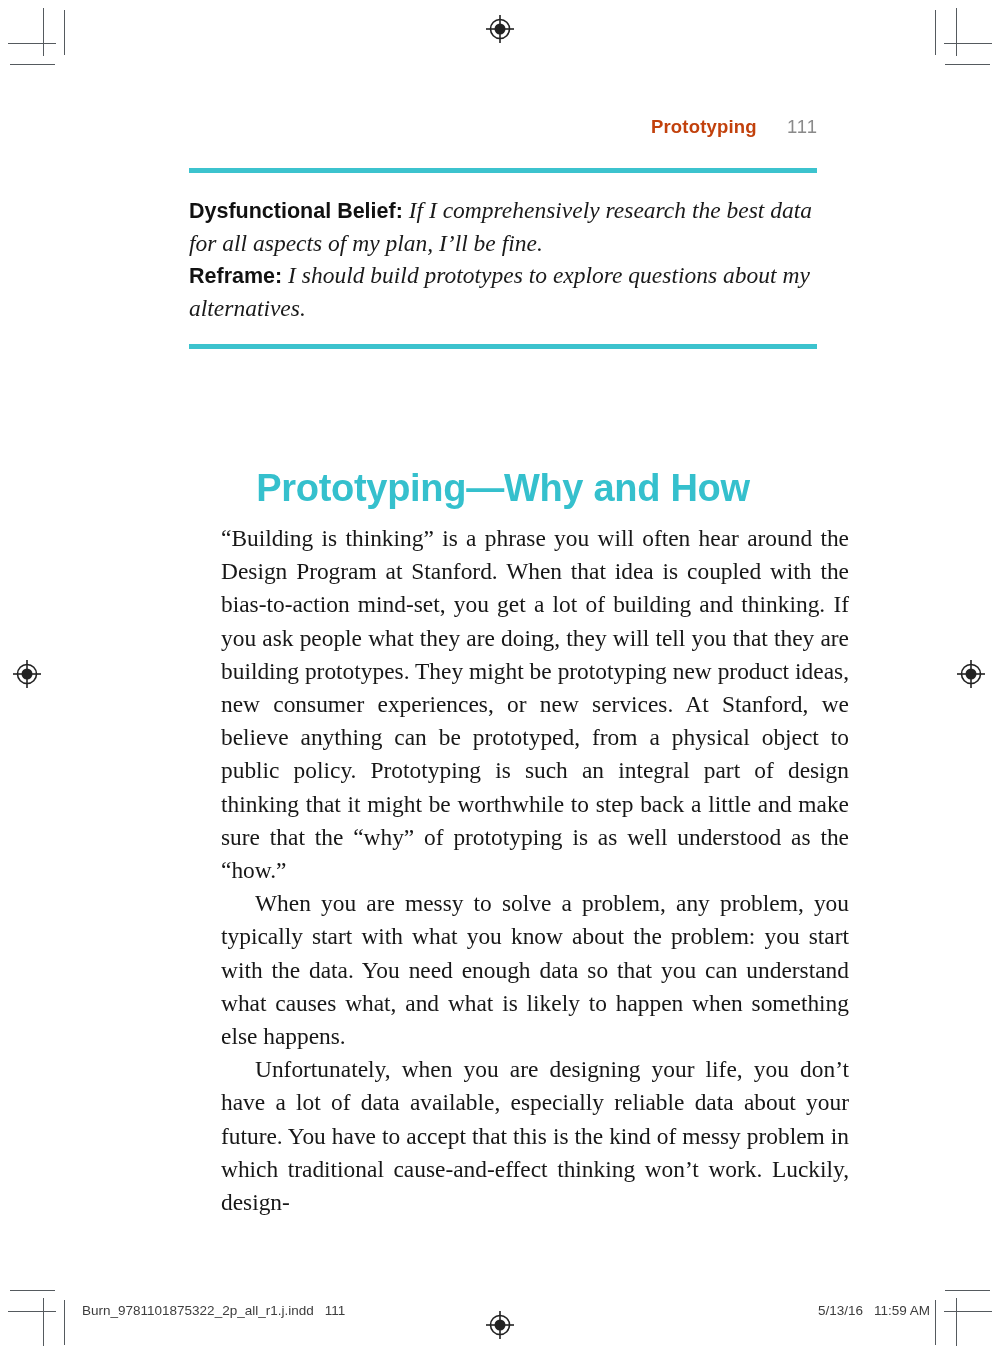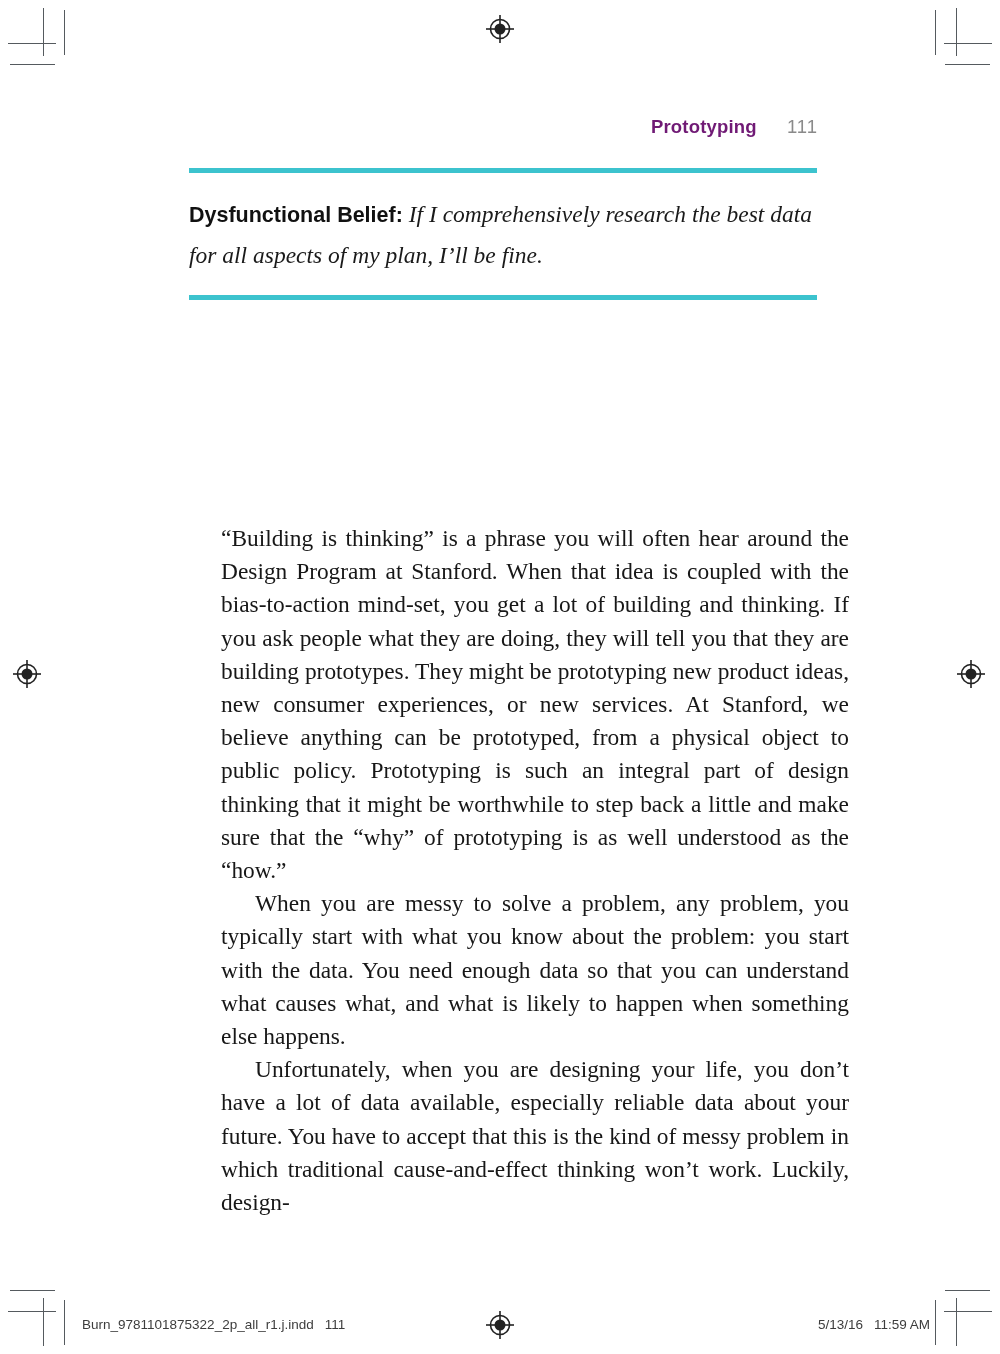--- a/index.html
+++ b/index.html
@@ -38,21 +38,21 @@
     left: 188px;
     width: 630px;
     text-align: right;
     white-space: nowrap;
   }
   .running-head .rh-title {
     font-family: "Liberation Sans", sans-serif;
     font-weight: bold;
     font-size: 18.5px;
     letter-spacing: 0.2px;
-    color: #701a75;
+    color: #c2410c;
   }
   .running-head .rh-folio {
     font-family: "Liberation Sans", sans-serif;
     font-weight: normal;
     font-size: 18.5px;
     color: #8a8a8a;
     margin-left: 30px;
     letter-spacing: 1px;
   }
 
@@ -66,21 +66,21 @@
   .callout .rule {
     height: 5px;
     background: #3cc3ce;
     width: 100%;
   }
   .callout .rule-top { margin-bottom: 21px; }
   .callout .rule-bottom { margin-top: 20px; }
   .callout .callout-body {
     font-family: "Liberation Serif", serif;
     font-size: 23.5px;
-    line-height: 40px;
+    line-height: 32px;
     color: #1a1a1a;
   }
   .callout .lbl {
     font-family: "Liberation Sans", sans-serif;
     font-weight: bold;
     font-size: 21.5px;
     font-style: normal;
     color: #111111;
   }
   .callout .itl {
@@ -119,21 +119,21 @@
     text-align: justify;
     text-justify: inter-word;
     color: #171717;
     hyphens: none;
   }
   .body-copy p.indent { text-indent: 34px; }
 
   
   .slug {
     position: absolute;
-    bottom: 22px;
+    bottom: 36px;
     font-family: "Liberation Sans", sans-serif;
     font-size: 13.5px;
     color: #3d3d3d;
     white-space: nowrap;
   }
   .slug-left { left: 82px; }
   .slug-right { right: 70px; margin-top: 28px; }
   .slug .gap { display: inline-block; width: 11px; }
 </style>
 </head>
@@ -198,24 +198,26 @@
   </div>
 
   <div class="running-head">
     <span class="rh-title">Prototyping</span><span class="rh-folio">111</span>
   </div>
 
   <div class="callout">
     <div class="rule rule-top"></div>
     <div class="callout-body">
       <span class="callout-line"><span class="lbl">Dysfunctional Belief:</span> <span class="itl">If I comprehensively research the best data for all aspects of my plan, I’ll be fine.</span></span>
+      <span class="callout-line"><span class="lbl">Reframe:</span> <span class="itl">I should build prototypes to explore questions about my alternatives.</span></span>
     </div>
     <div class="rule rule-bottom"></div>
   </div>
 
+  <h1 class="section-heading">Prototyping—Why and How</h1>
 
   <div class="body-copy">
     <p>“Building is thinking” is a phrase you will often hear around the Design Program at Stanford. When that idea is coupled with the bias-to-action mind-set, you get a lot of building and thinking. If you ask people what they are doing, they will tell you that they are building prototypes. They might be prototyping new product ideas, new consumer experiences, or new services. At Stanford, we believe anything can be prototyped, from a physical object to public policy. Prototyping is such an integral part of design thinking that it might be worthwhile to step back a little and make sure that the “why” of prototyping is as well understood as the “how.”</p>
     <p class="indent">When you are messy to solve a problem, any problem, you typically start with what you know about the problem: you start with the data. You need enough data so that you can understand what causes what, and what is likely to happen when something else happens.</p>
     <p class="indent">Unfortunately, when you are designing your life, you don’t have a lot of data available, especially reliable data about your future. You have to accept that this is the kind of messy problem in which traditional cause-and-effect thinking won’t work. Luckily, design-</p>
   </div>
 
   <div class="slug slug-left">
     <span>Burn_9781101875322_2p_all_r1.j.indd</span><span class="gap"></span><span>111</span>
   </div>

